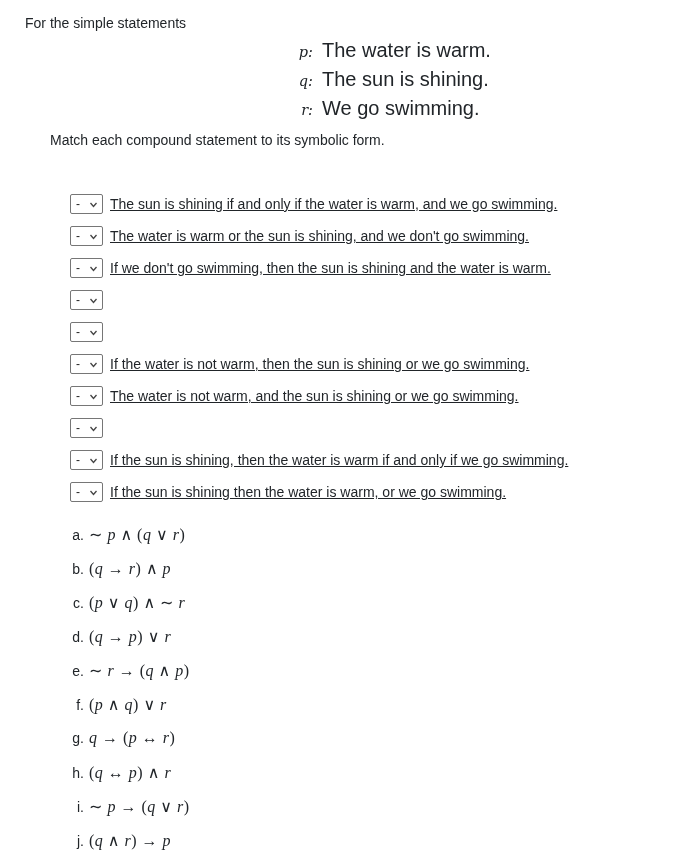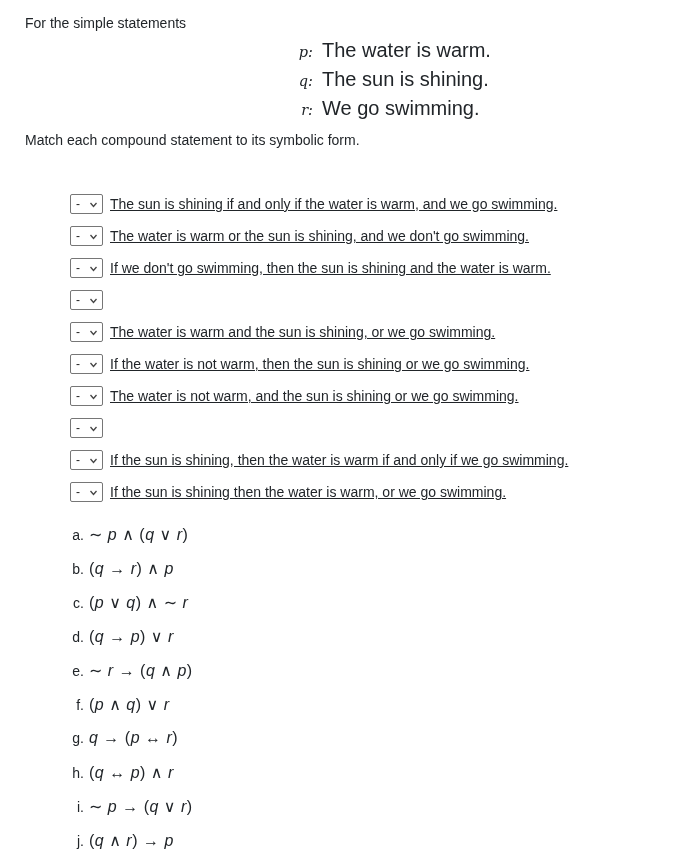--- a/index.html
+++ b/index.html
@@ -21,21 +21,21 @@
   .def-sym {
     font-family: "DejaVu Serif", "Liberation Serif", serif;
     font-style: italic;
     width: 20px;
     text-align: right;
     margin-right: 9px;
     font-size: 14.5px;
   }
   .def-text { font-size: 20px; }
 
-  .instruction { margin-top: 6px; line-height: 20px; }
+  .instruction { margin-top: 6px; line-height: 20px; margin-left: 25px; }
 
   .questions { margin-top: 38px; margin-left: 45px; }
   .q-row { display: flex; align-items: center; height: 32px; }
   .fake-select {
     display: inline-flex;
     align-items: center;
     justify-content: space-between;
     width: 33px;
     height: 20px;
     padding: 0 4px 0 5px;
@@ -52,21 +52,21 @@
   .answers { margin-top: 17px; margin-left: 27px; }
   .a-row { display: flex; align-items: baseline; height: 34px; }
   .a-label {
     width: 32px;
     text-align: right;
     margin-right: 5px;
     font-size: 14px;
     flex: 0 0 auto;
   }
   .a-expr {
-    font-family: Liberation Sans, sans-serif;
+    font-family: Liberation Serif, serif;
     font-size: 16px;
     white-space: nowrap;
     letter-spacing: 0.5px;
   }
   .a-expr i { font-style: italic; }
 </style>
 </head>
 <body>
 
 <div class="page">
@@ -131,21 +131,20 @@
       </span>
     </div>
 
     <div class="q-row">
       <span class="fake-select">
         <span class="select-value">-</span>
         <svg class="chev" width="9" height="9" viewBox="0 0 9 9">
             <polyline points="1.5,3 4.5,6.5 7.5,3" fill="none" stroke="#444" stroke-width="1.3"></polyline>
           </svg>
       </span>
-      <span class="q-text">The water is warm and the sun is shining, or we go swimming.</span>
     </div>
 
     <div class="q-row">
       <span class="fake-select">
         <span class="select-value">-</span>
         <svg class="chev" width="9" height="9" viewBox="0 0 9 9">
             <polyline points="1.5,3 4.5,6.5 7.5,3" fill="none" stroke="#444" stroke-width="1.3"></polyline>
           </svg>
       </span>
       <span class="q-text">If the water is not warm, then the sun is shining or we go swimming.</span>

